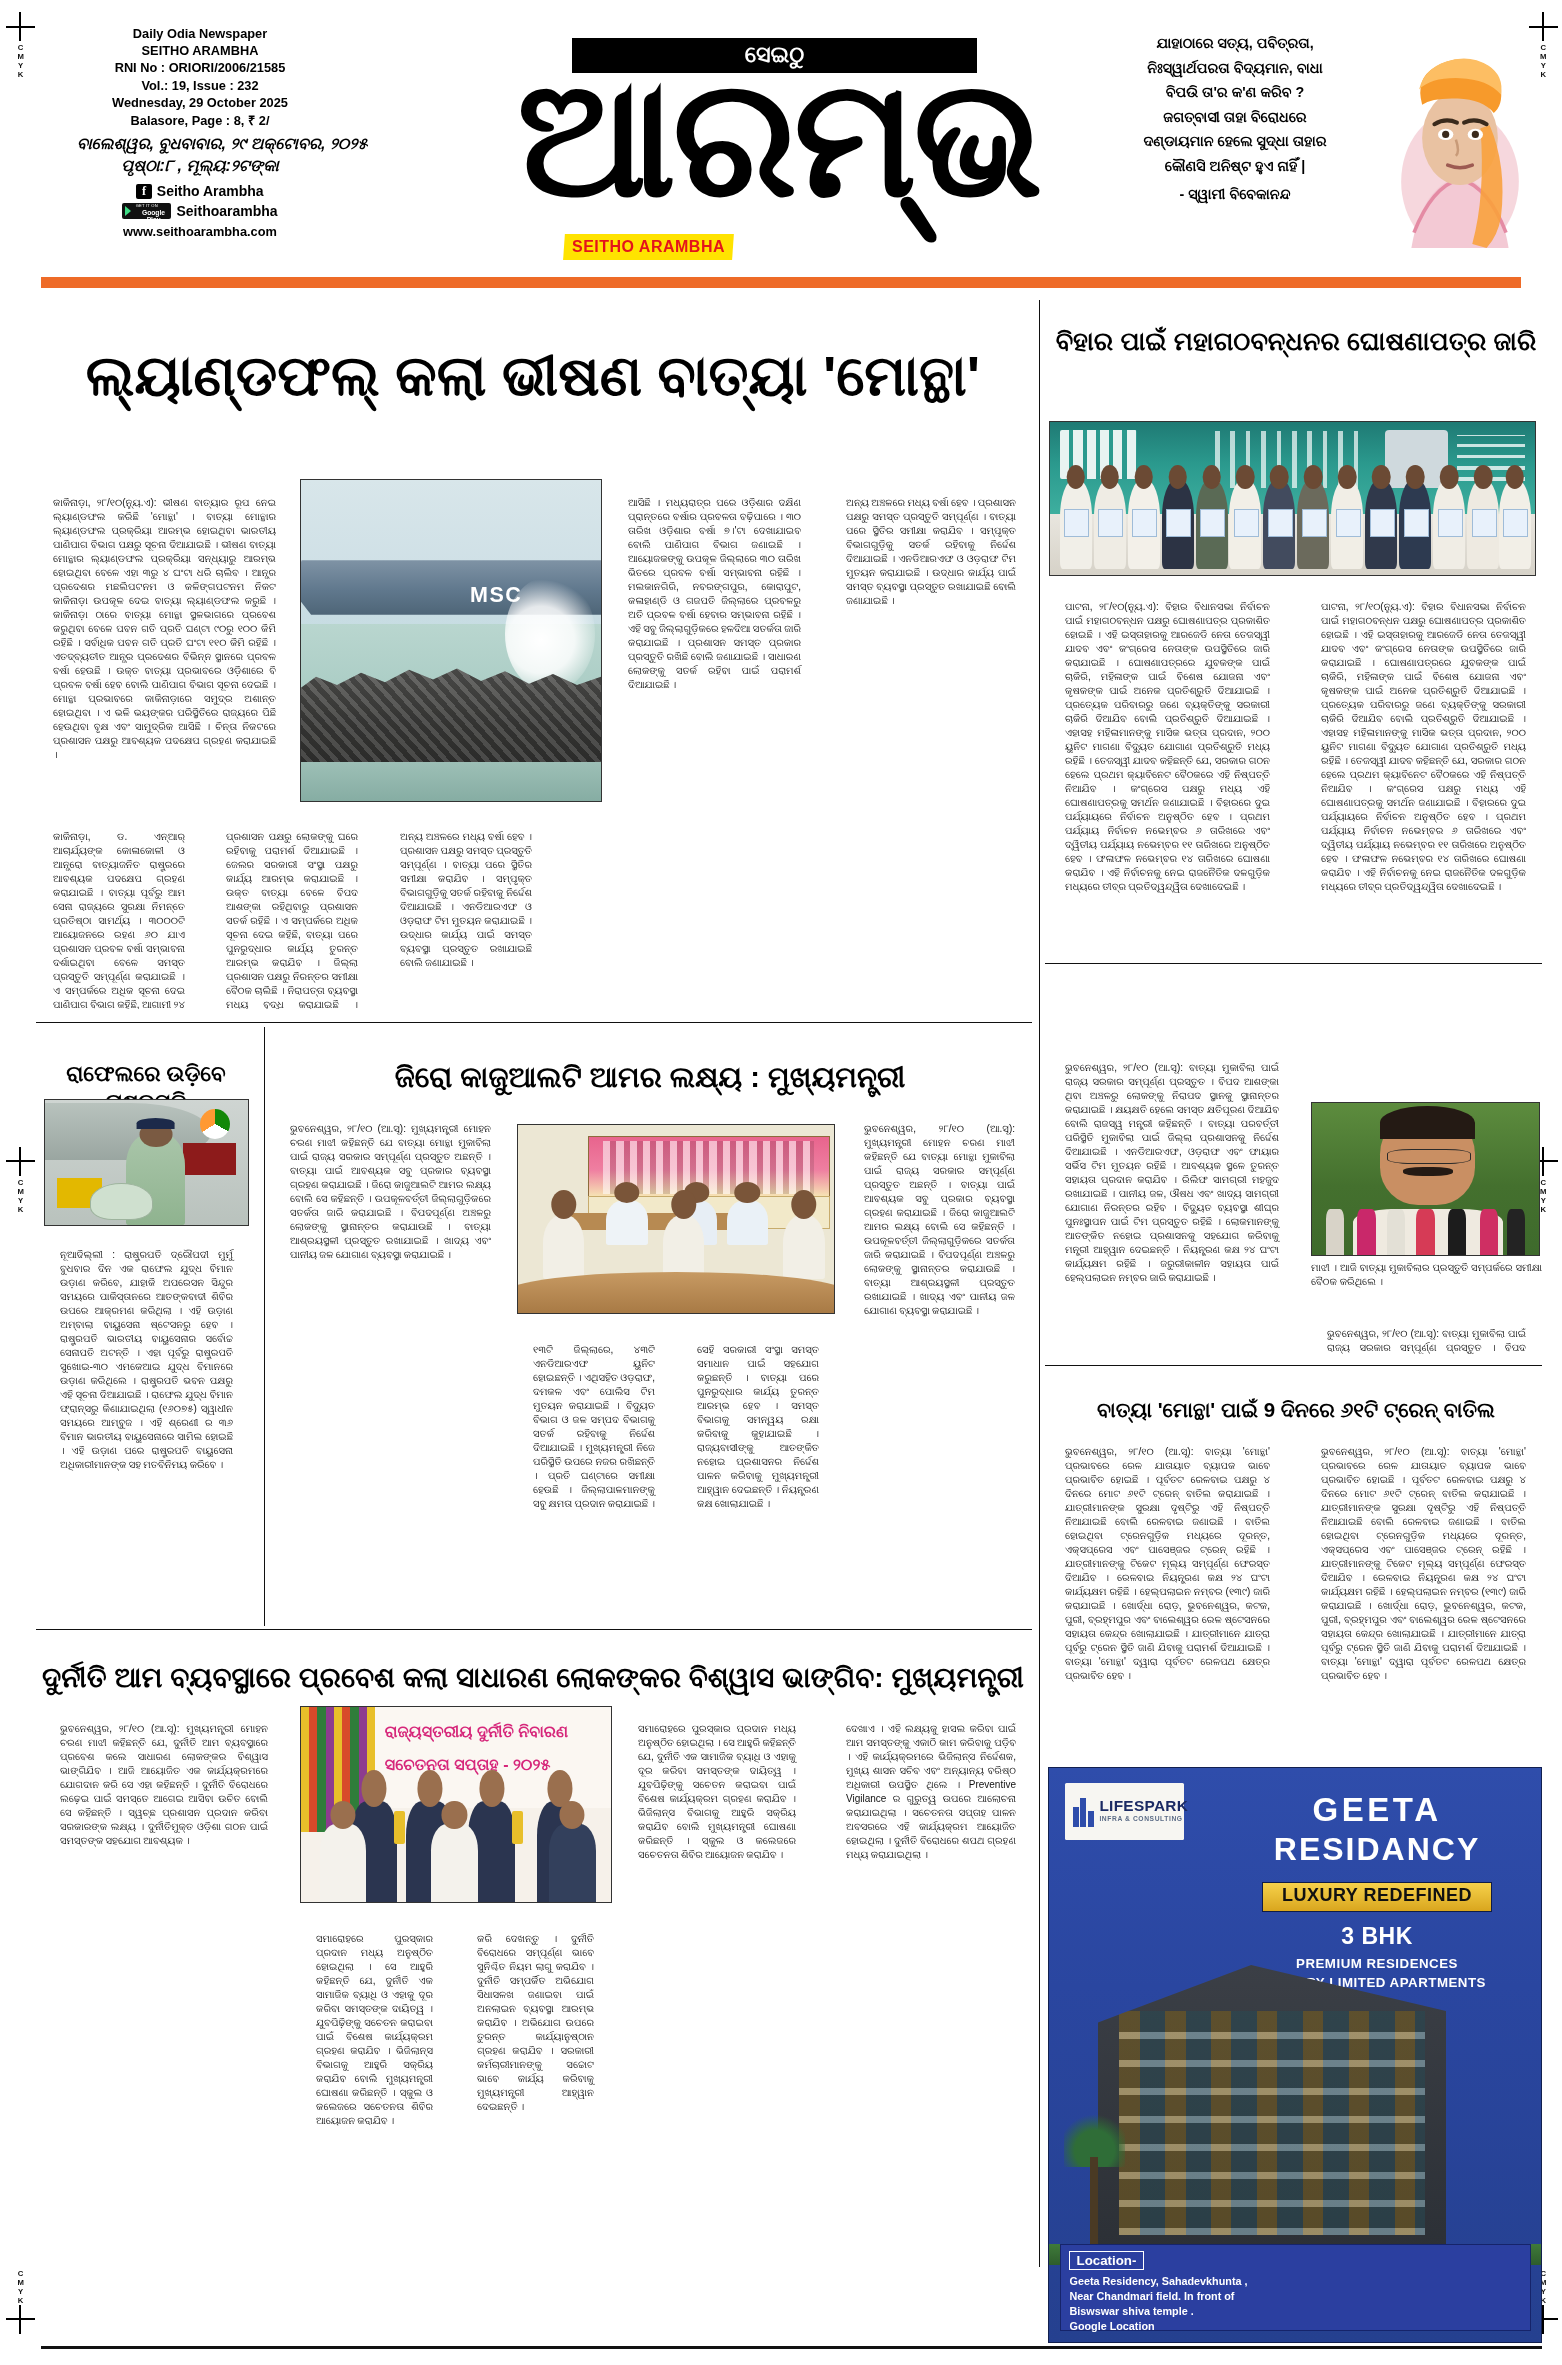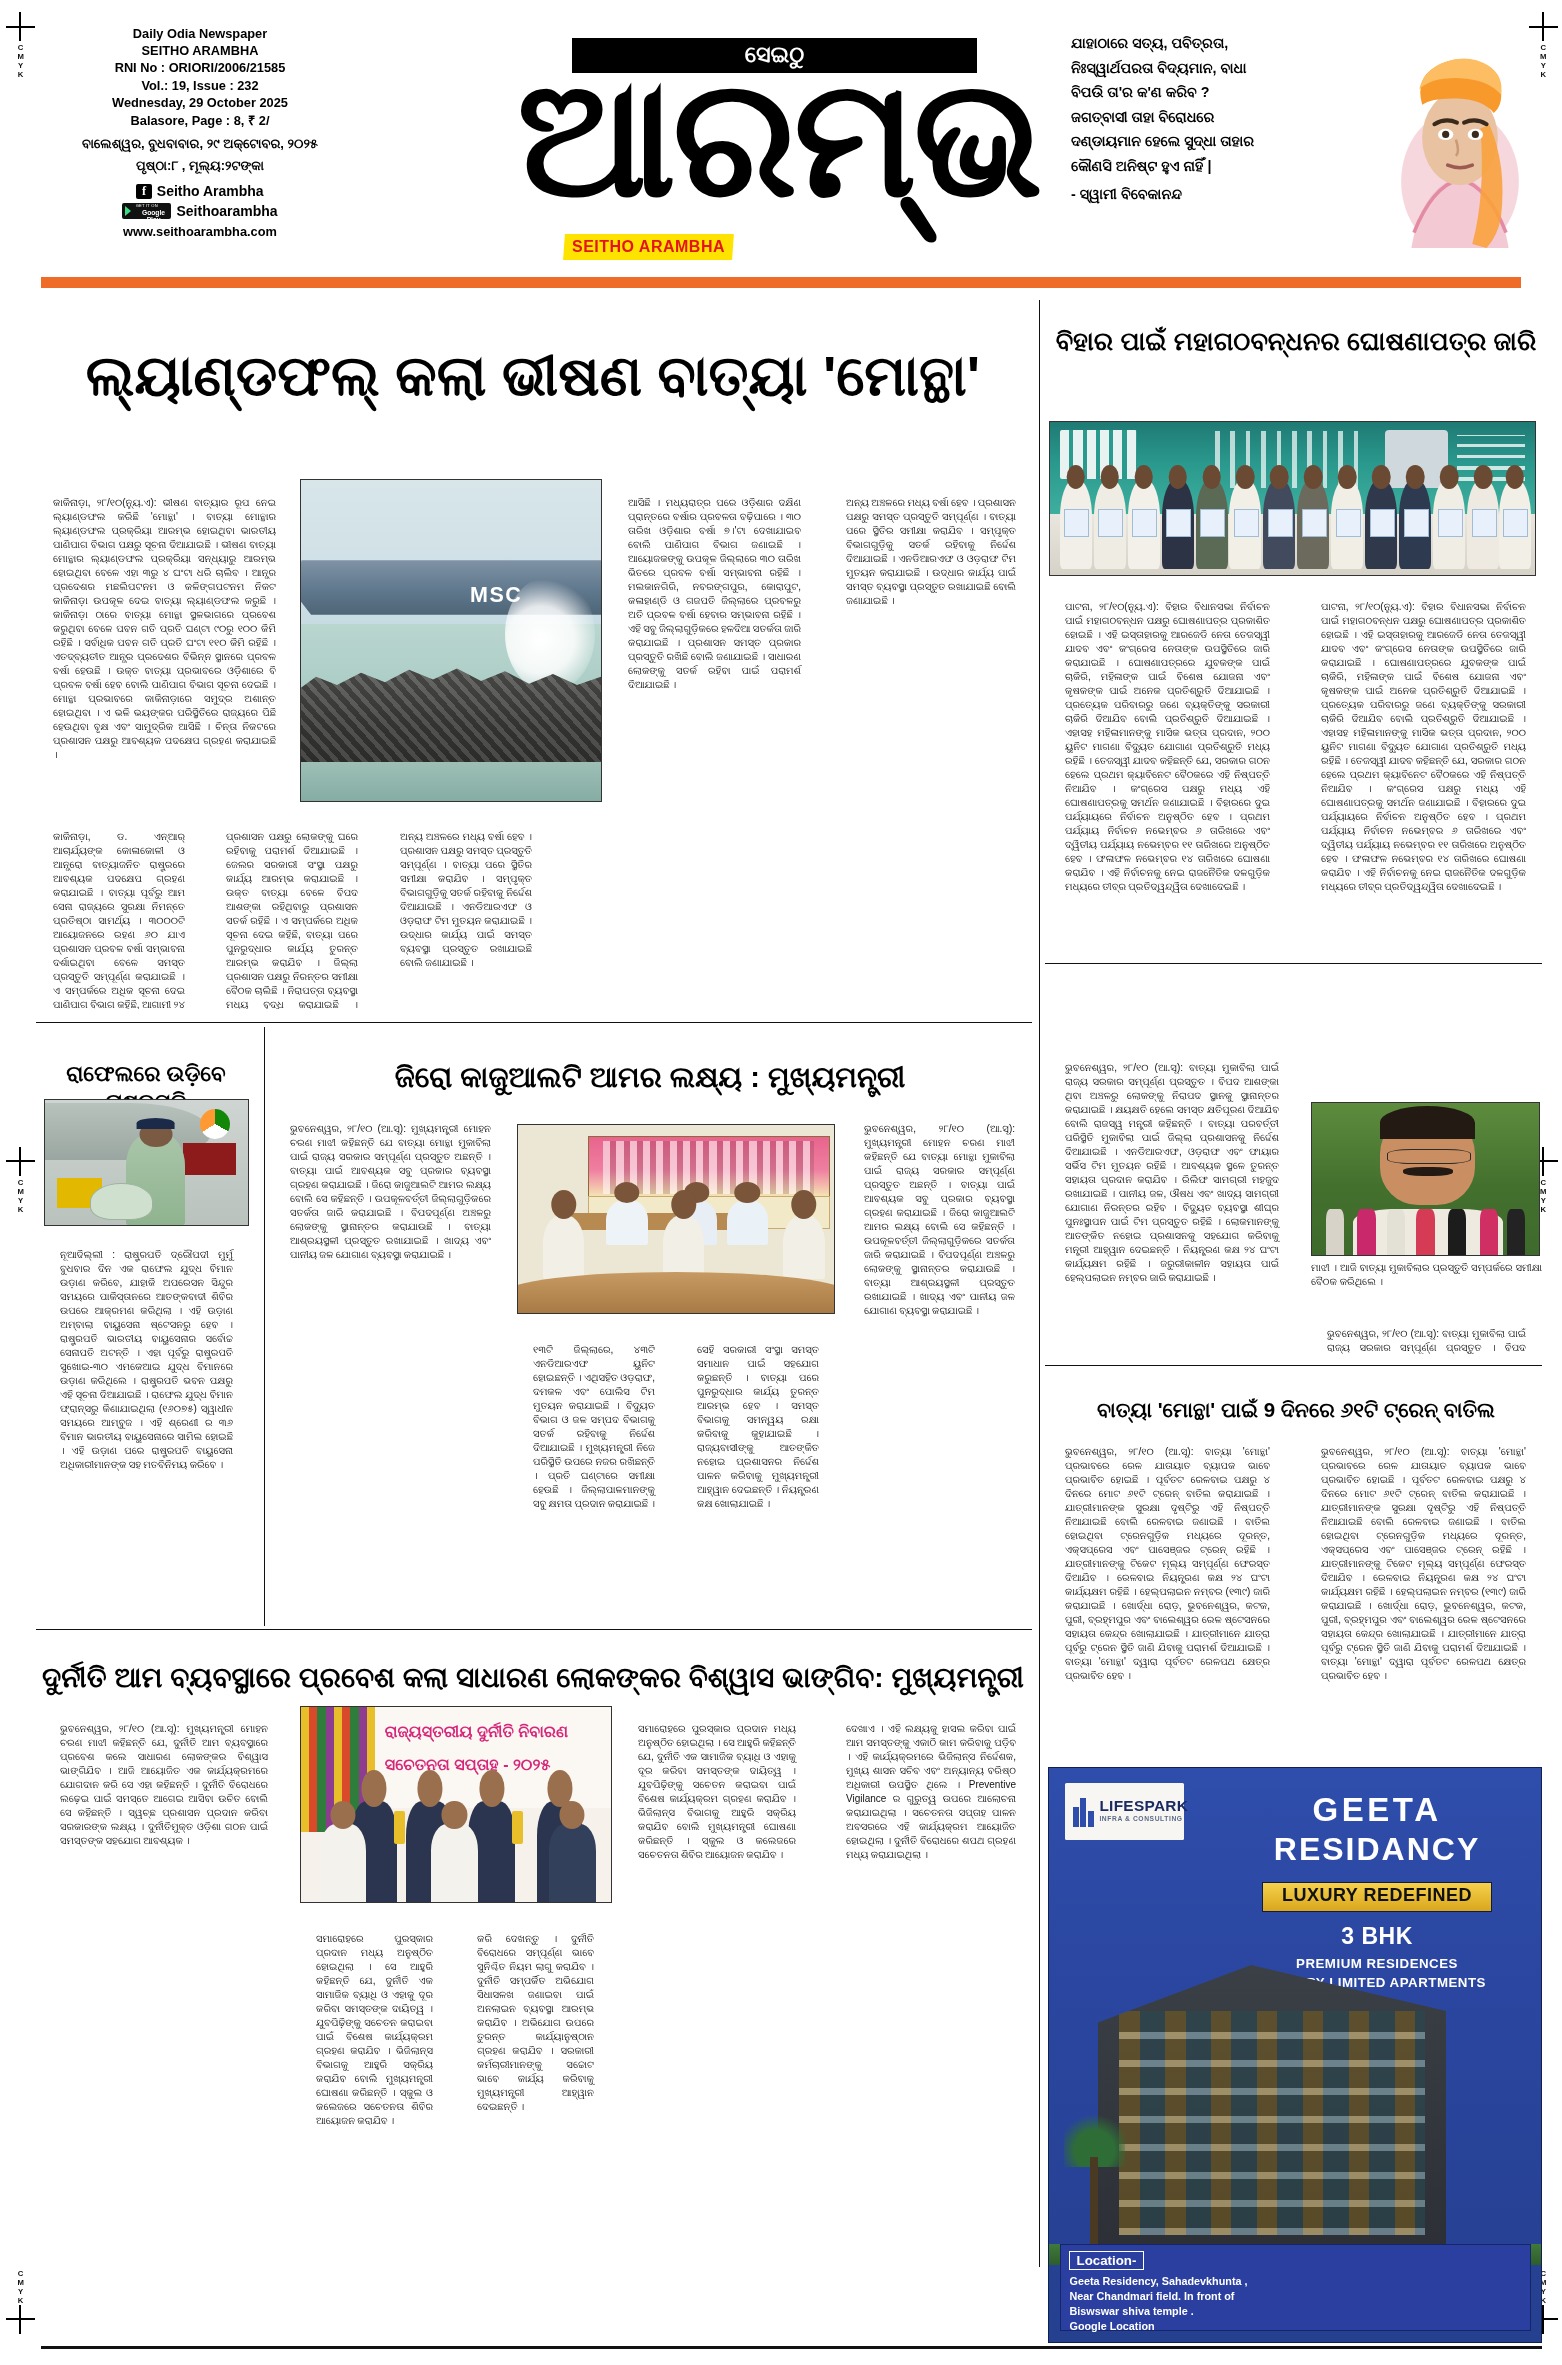--- a/index.html
+++ b/index.html
@@ -10,21 +10,21 @@
   .regmark{position:absolute;width:29px;height:29px;}
   .regmark:before{content:"";position:absolute;left:13.3px;top:0;width:2px;height:29px;background:#000;}
   .regmark:after{content:"";position:absolute;left:0;top:13.3px;width:29px;height:2px;background:#000;}
   .cmyk{position:absolute;font-size:7.7px;line-height:8.7px;letter-spacing:0;font-weight:700;
         writing-mode:vertical-rl;text-orientation:upright;color:#111;}
 
   
   .masthead{position:absolute;left:0;top:0;width:1563px;height:287px;}
   .mast-left{position:absolute;left:77px;top:24.6px;width:246px;text-align:center;}
   .mast-left .ln{font-weight:700;font-size:12.8px;line-height:17.4px;white-space:nowrap;}
-  .mast-left .ln.od{font-size:13px;line-height:21.5px;margin-top:4.1px;}
+  .mast-left .ln.od{font-size:16px;line-height:21.5px;margin-top:4.1px;font-style:italic;}
   .social{margin-top:7.2px;}
   .social .row{display:flex;align-items:center;justify-content:center;gap:5.1px;margin-top:3.6px;}
   .fb-ico{width:15.4px;height:15.4px;background:#000;color:#fff;font-weight:700;font-size:12.3px;
           line-height:15.4px;text-align:center;border-radius:2px;font-family:"Liberation Serif",serif;}
   .gp-ico{width:49px;height:16.4px;background:#111;color:#fff;border-radius:2px;position:relative;}
   .gp-ico .t1{position:absolute;left:13.3px;top:0.5px;font-size:4.1px;letter-spacing:0.2px;}
   .gp-ico .t2{position:absolute;left:13.3px;top:5.6px;font-size:6.7px;font-weight:700;}
   .gp-tri{position:absolute;left:3.1px;top:3.1px;width:0;height:0;border-left:6.7px solid #3ddc84;
           border-top:5.1px solid transparent;border-bottom:5.1px solid transparent;}
   .social .lbl{font-weight:700;font-size:14px;}
@@ -34,21 +34,21 @@
   .logo-bar{position:absolute;left:55px;top:28px;width:405px;height:35px;background:#000;}
   .logo-bar span{color:#fff;font-size:22.5px;font-weight:700;position:absolute;left:50%;
                  top:50%;transform:translate(-50%,-52%);white-space:nowrap;}
   .logo-main{position:absolute;left:0;top:44px;width:522px;text-align:center;
              font-size:164px;line-height:169px;font-weight:700;letter-spacing:-3.1px;color:#000;}
   .logo-tag{position:absolute;left:47px;top:224px;width:169px;height:25.6px;background:#FFE300;
             transform:skewX(-4deg);}
   .logo-tag span{display:block;color:#E4141B;font-weight:700;font-size:16px;letter-spacing:0.5px;
                  text-align:center;line-height:25.6px;transform:skewX(4deg);white-space:nowrap;}
 
-  .quote{position:absolute;left:1071px;top:31px;width:328px;}
+  .quote{position:absolute;left:1071px;top:31px;width:328px;text-align:center;}
   .quote .q{font-size:14.3px;line-height:24.6px;font-weight:600;}
   .quote .by{font-size:14.3px;line-height:24.6px;font-weight:600;margin-top:3.1px;}
   .viveka{position:absolute;left:1383px;top:28px;width:154px;height:220px;}
 
   .orangebar{position:absolute;left:41px;top:277px;width:1480px;height:11.3px;background:#EE6B28;}
 
   
   .vline{position:absolute;width:1px;background:#111;}
   .hline{position:absolute;height:1px;background:#111;}
   .hline.thick{height:2.6px;}

